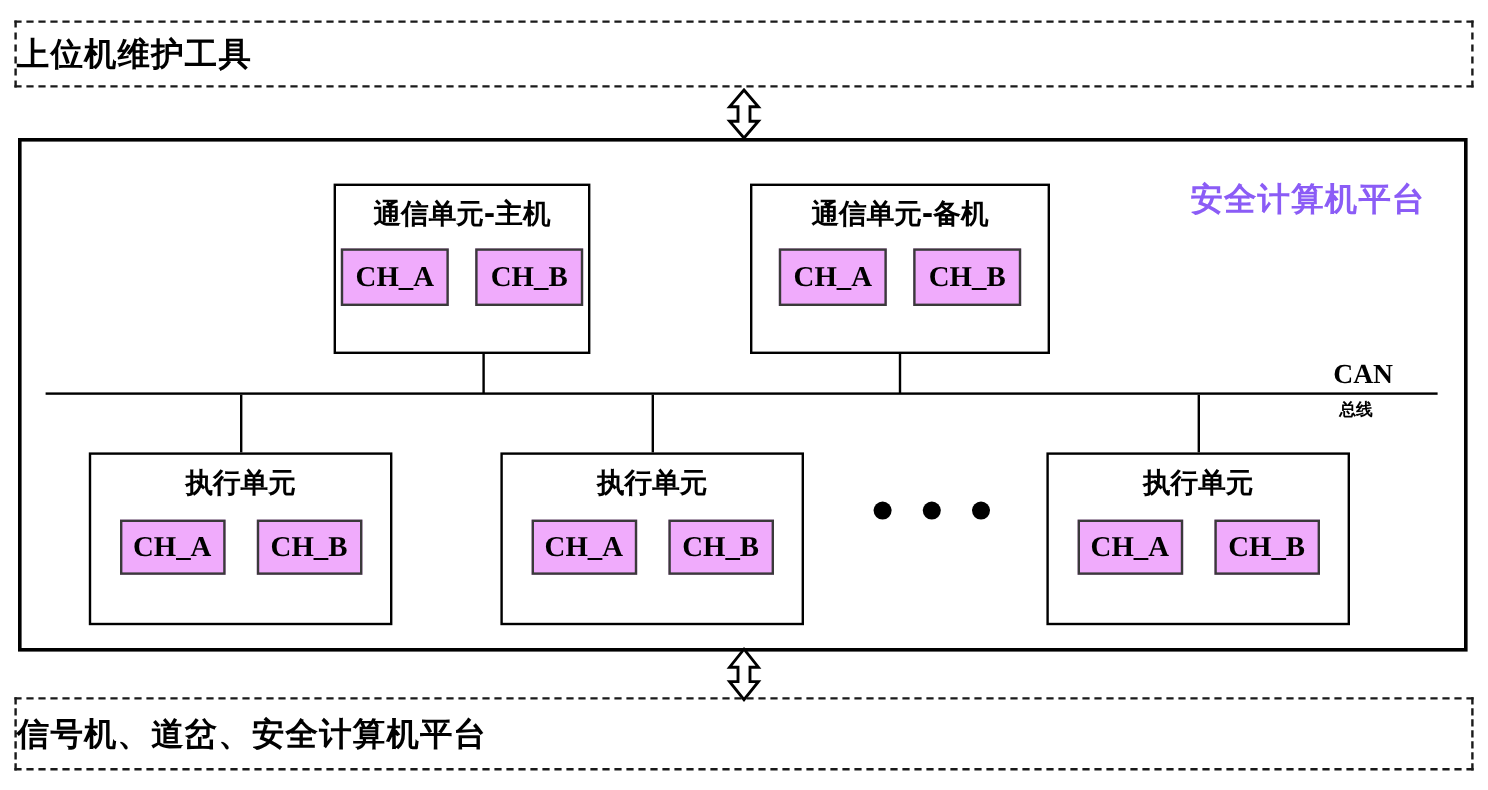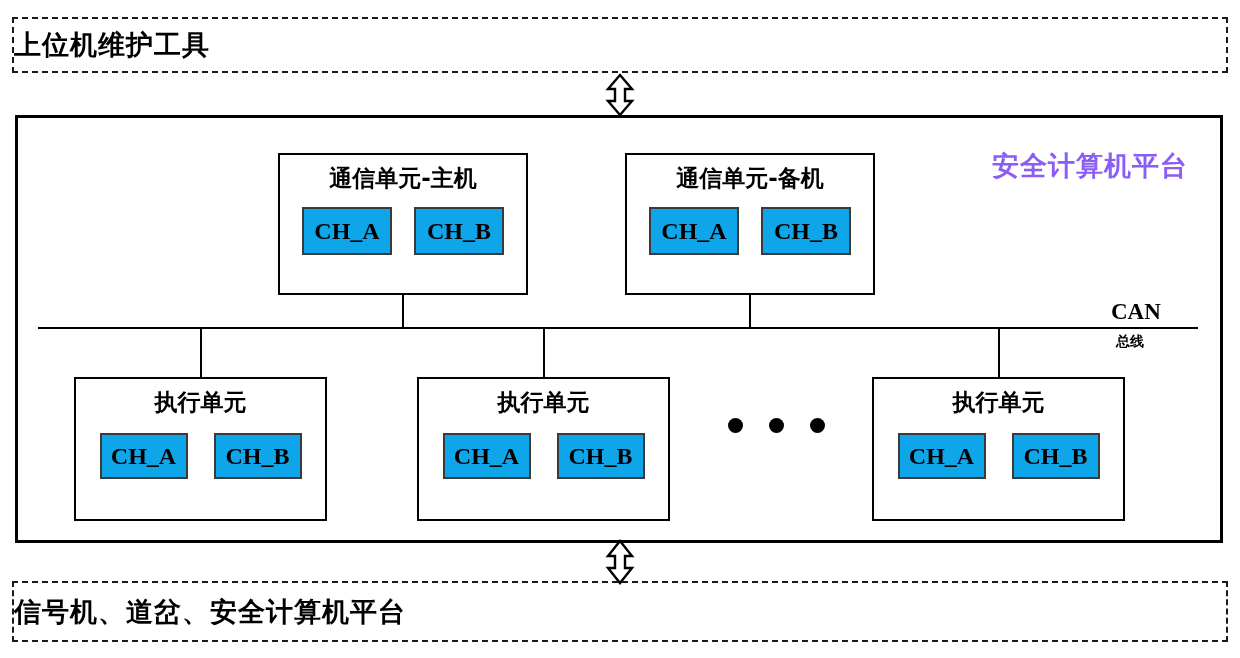--- a/index.html
+++ b/index.html
@@ -91,21 +91,21 @@
     gap: 26px;
   }
   .ch-box {
     width: 88px;
     height: 46px;
     border: 2px solid #3a3a3a;
     box-sizing: border-box;
     display: flex;
     align-items: center;
     justify-content: center;
-    background: #0ea5e9;
+    background: #f0abfc;
   }
   .ch-box span {
     font-family: "Liberation Serif", "DejaVu Serif", serif;
     font-weight: 700;
     font-size: 24px;
     color: #000000;
     white-space: nowrap;
   }
 
   
@@ -181,21 +181,21 @@
   </div>
 
   <svg class="dbl-arrow" style="left:603px; top:73px;" width="34" height="44" viewBox="0 0 34 44">
     <polygon points="17,2 29,16 22,16 22,28 29,28 17,42 5,28 12,28 12,16 5,16" fill="#ffffff" stroke="#000000" stroke-width="2.4" stroke-linejoin="miter"></polygon>
   </svg>
 
   <div id="platform-box">
 
     <div id="platform-title">安全计算机平台</div>
 
-    <div class="unit-box comm-unit" style="left:260px; top:35px; width:250px; height:142px;">
+    <div class="unit-box comm-unit" style="left:260px; top:35px; width:214px; height:142px;">
       <div class="unit-title">通信单元-主机</div>
       <div class="ch-row">
         <div class="ch-box">
           <span>CH_A</span>
         </div>
         <div class="ch-box">
           <span>CH_B</span>
         </div>
       </div>
     </div>

